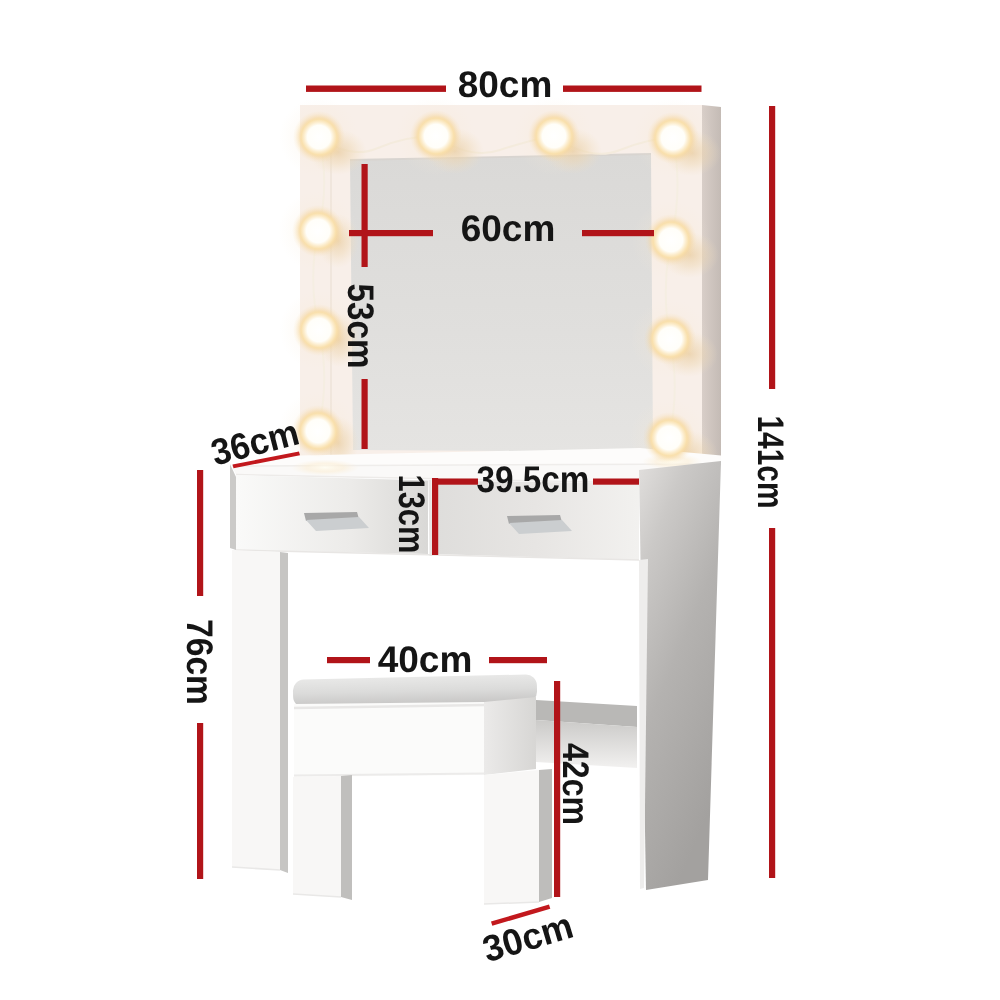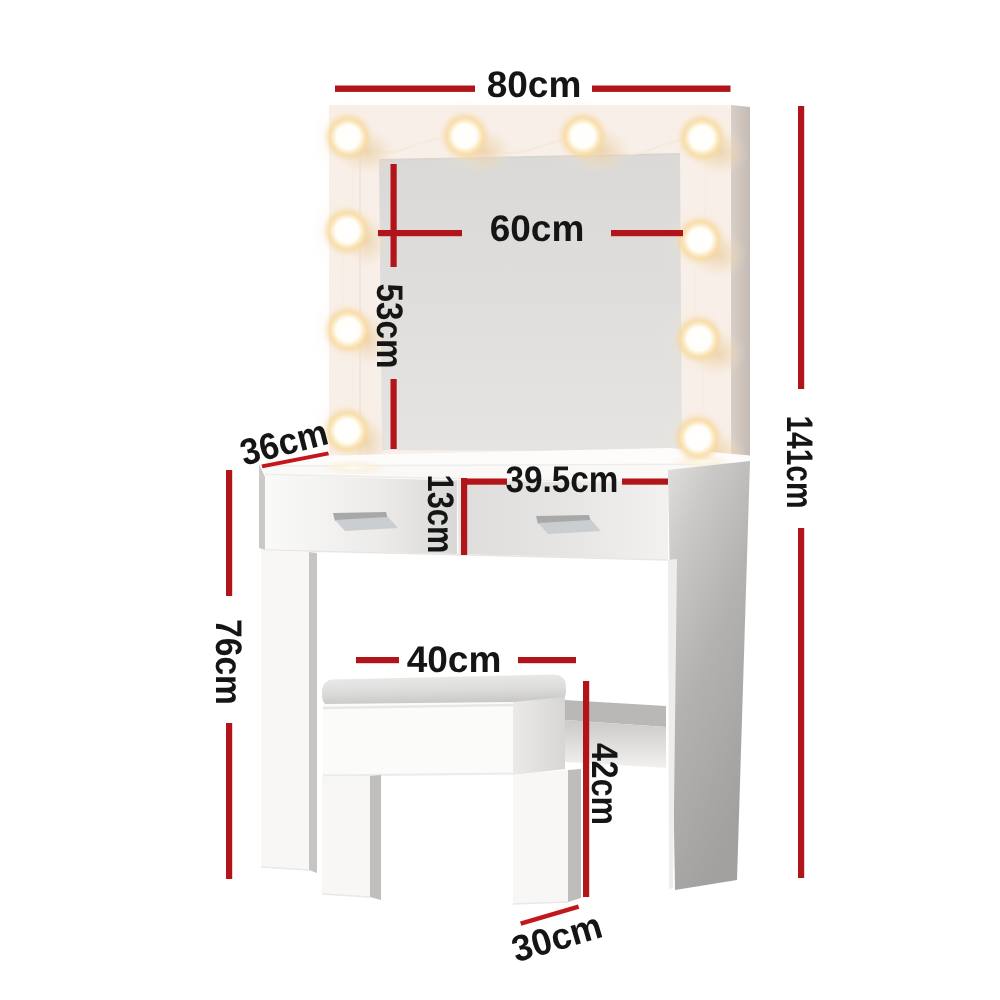--- a/index.html
+++ b/index.html
@@ -1,16 +1,16 @@
 <!DOCTYPE html>
 <html><head>
 <meta charset="utf-8">
 <style>
   html,body{margin:0;padding:0;background:#ffffff;}
-  .wrap{width:900px;height:1000px;position:relative;background:#fff;overflow:hidden;margin-left:29px;}
+  .wrap{width:900px;height:1000px;position:relative;background:#fff;overflow:hidden;}
   svg{display:block;}
   text{font-family:"Liberation Sans",sans-serif;font-weight:bold;fill:#151515;text-rendering:geometricPrecision;-webkit-font-smoothing:antialiased;}
 </style>
 </head>
 <body>
 <div class="wrap">
 <svg width="1000" height="1000" viewBox="0 0 1000 1000">
 <defs>
   <linearGradient id="gFrameSide" x1="0" y1="0" x2="1" y2="0">
     <stop offset="0" stop-color="#d8cec8"></stop>

